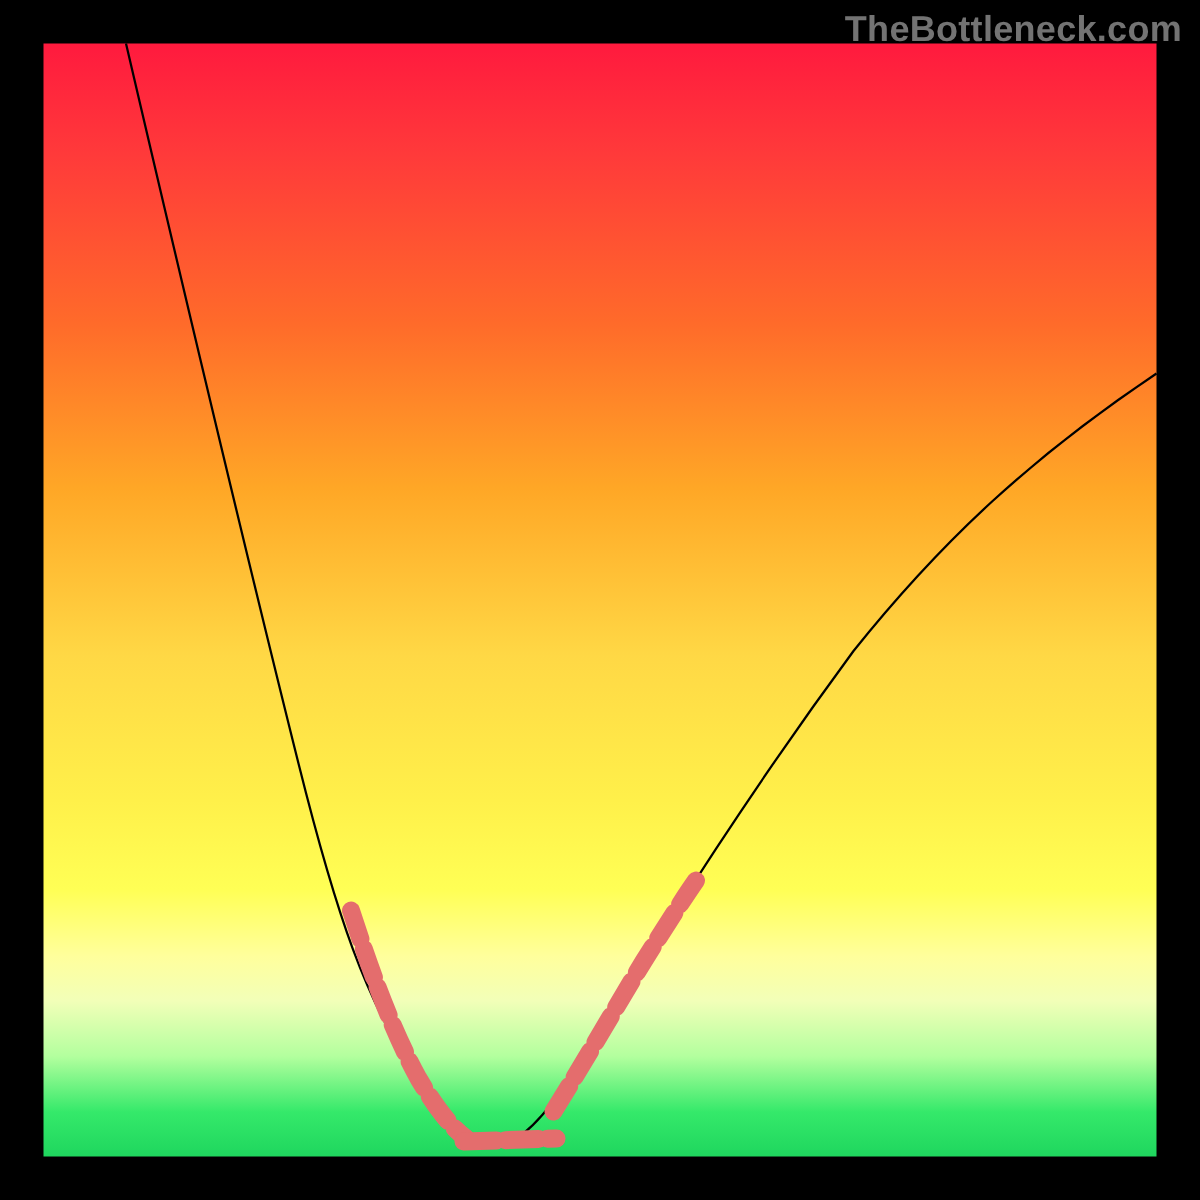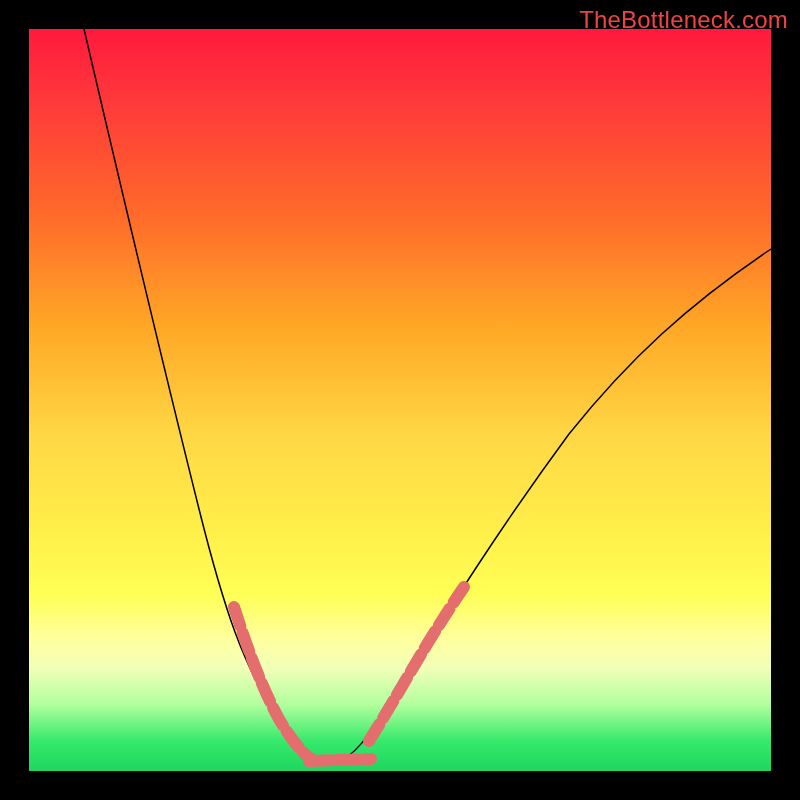--- a/index.html
+++ b/index.html
@@ -29,23 +29,23 @@
       #f2ffb8 86%,
       #b3ff9e 91%,
       #35e96a 96%,
       #1fd65e 100%
     );
   }
   .watermark {
     position: absolute;
     top: 6px;
     right: 12px;
-    color: #ef4444;
+    color: #737373;
     font-size: 24px;
-    font-weight: 400;
+    font-weight: 700;
     letter-spacing: 0.2px;
     z-index: 5;
     user-select: none;
   }
   svg.curve {
     position: absolute;
     left: 0;
     top: 0;
     width: 742px;
     height: 742px;

